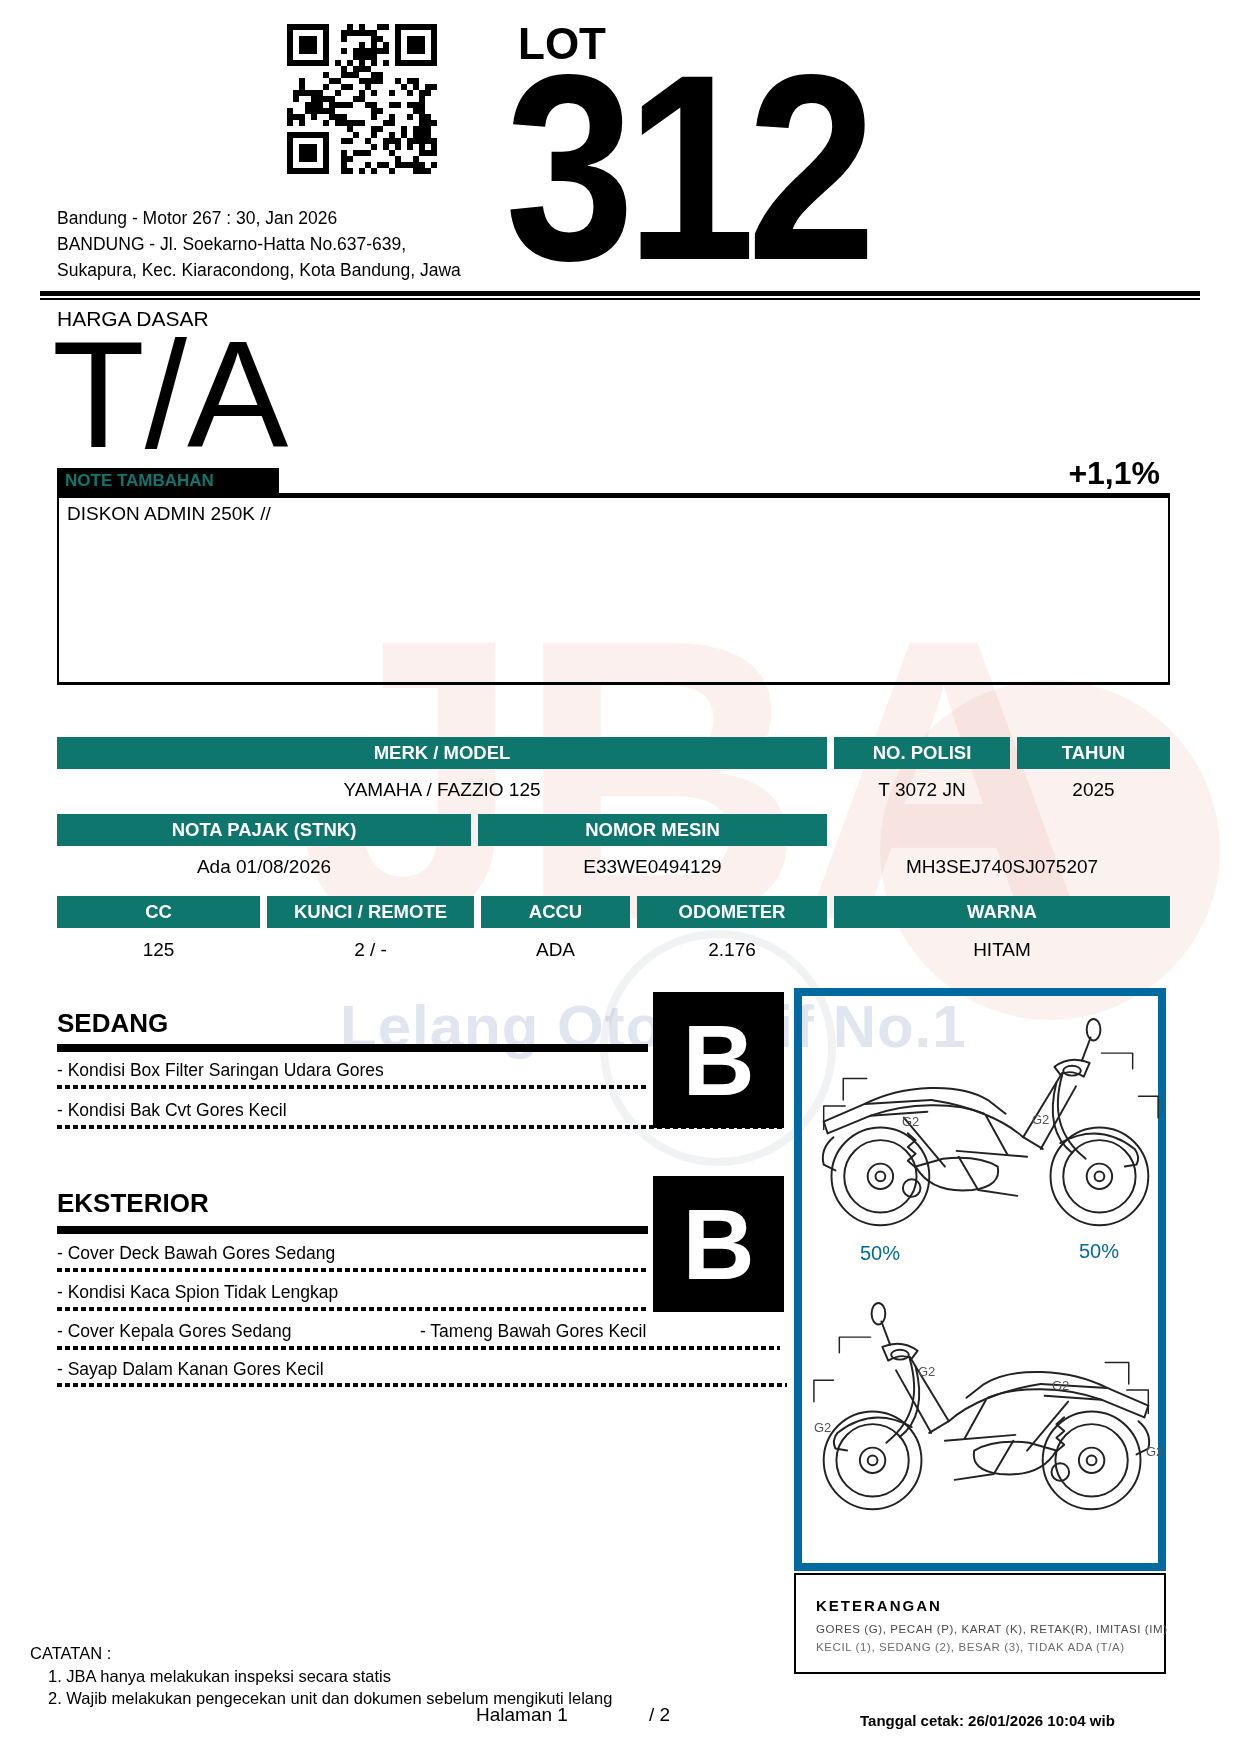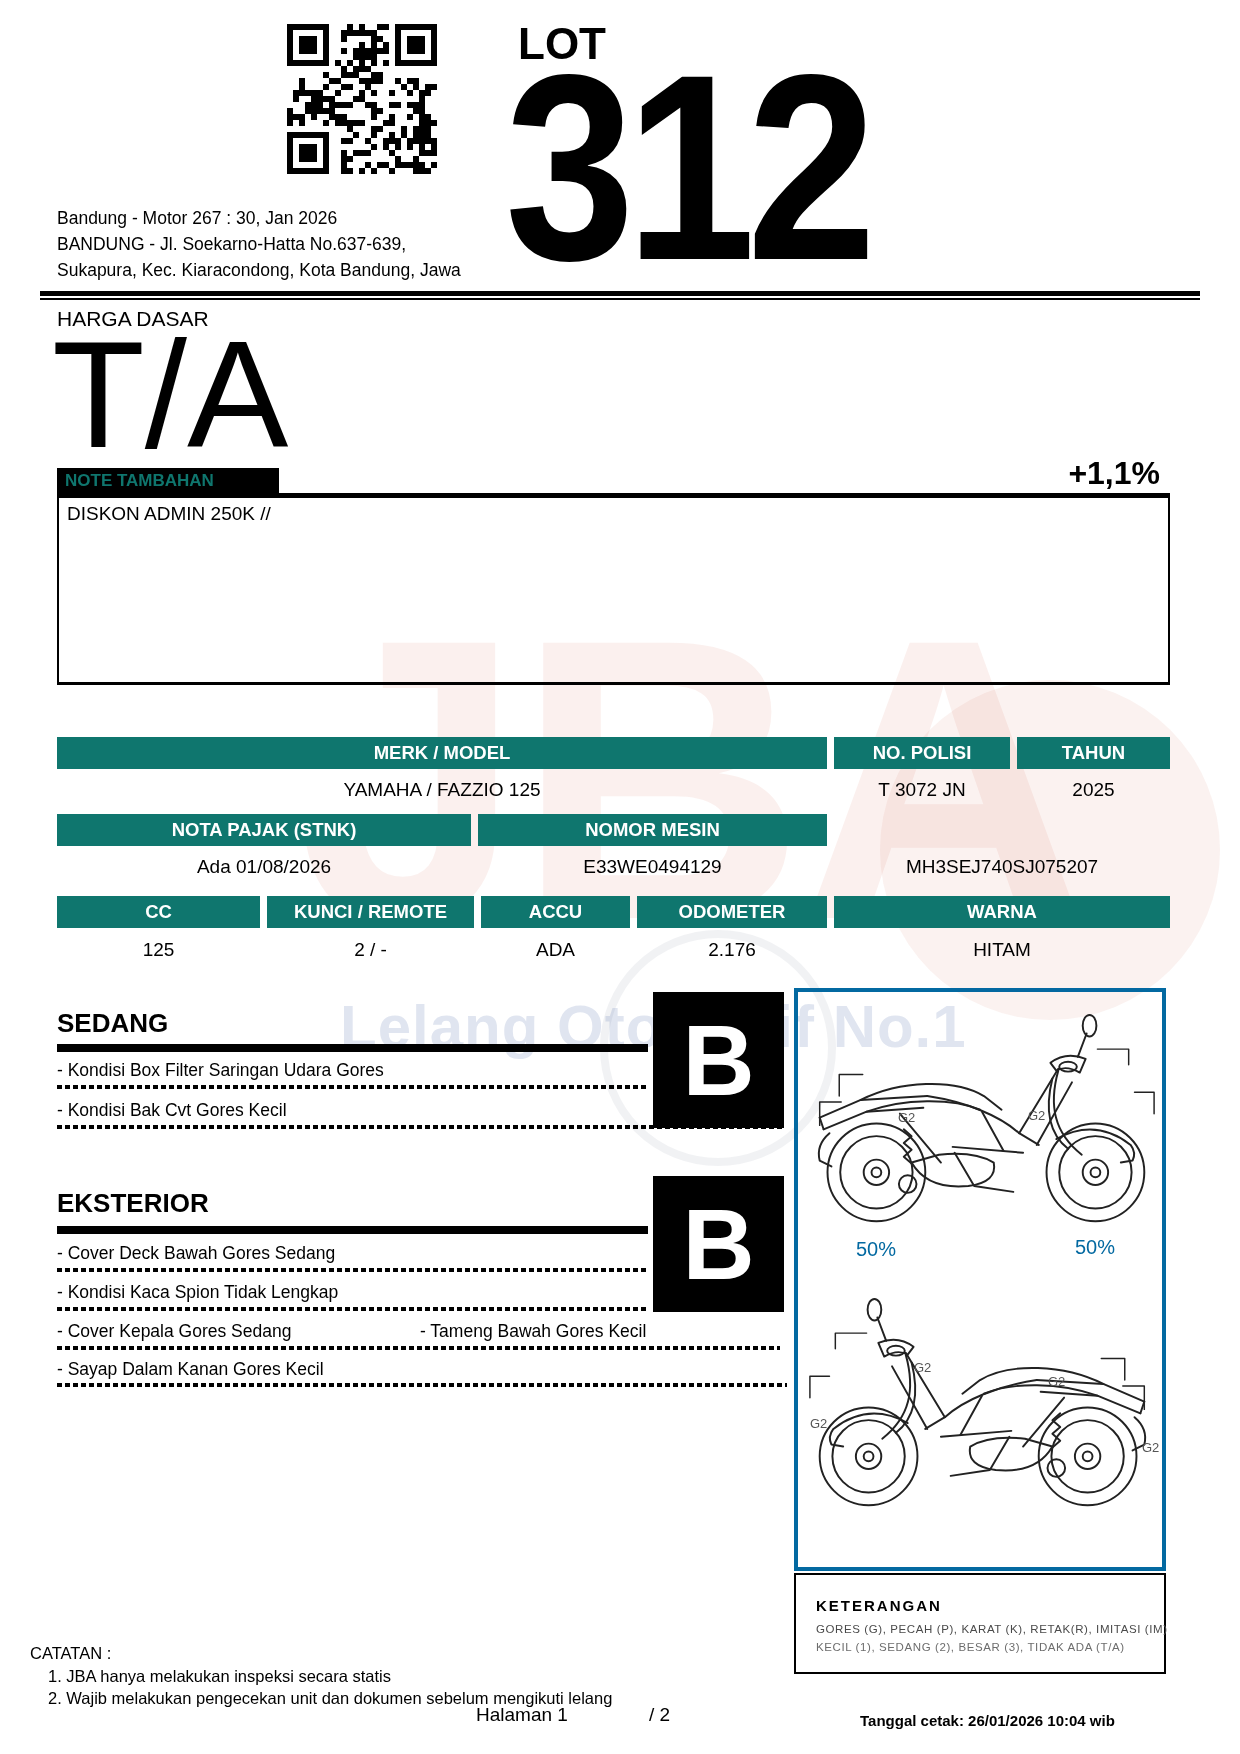--- a/index.html
+++ b/index.html
@@ -65,21 +65,21 @@
   .bar{background:#000;height:8px;}
   .item{font-size:17.5px;white-space:nowrap;}
   .dots{height:4px;background-image:repeating-linear-gradient(90deg,#000 0 5px,transparent 5px 8px);}
   .grade-box{
     background:#000;width:131px;height:136px;color:#fff;text-align:center;
     font-size:100px;font-weight:bold;line-height:136px;
   }
   
   .diagram-box{
     left:794px;top:988px;width:372px;height:583px;box-sizing:border-box;
-    border:4px solid #0369a1;
+    border:8px solid #0369a1;
   }
   .keterangan-box{
     left:794px;top:1573px;width:372px;height:101px;box-sizing:border-box;
     border:2px solid #000;background:#fff;
   }
   .ket-title{position:absolute;left:20px;top:22px;font-size:15px;font-weight:bold;letter-spacing:2px;}
   .ket-line1{position:absolute;left:20px;top:48px;font-size:11.5px;letter-spacing:0.6px;color:#4a4a4a;white-space:nowrap;}
   .ket-line2{position:absolute;left:20px;top:66px;font-size:11.5px;letter-spacing:0.6px;color:#6d6d6d;white-space:nowrap;}
   .g2{position:absolute;font-size:13px;color:#555;}
   .pct{position:absolute;font-size:20px;width:60px;text-align:center;color:#0369a1;}

